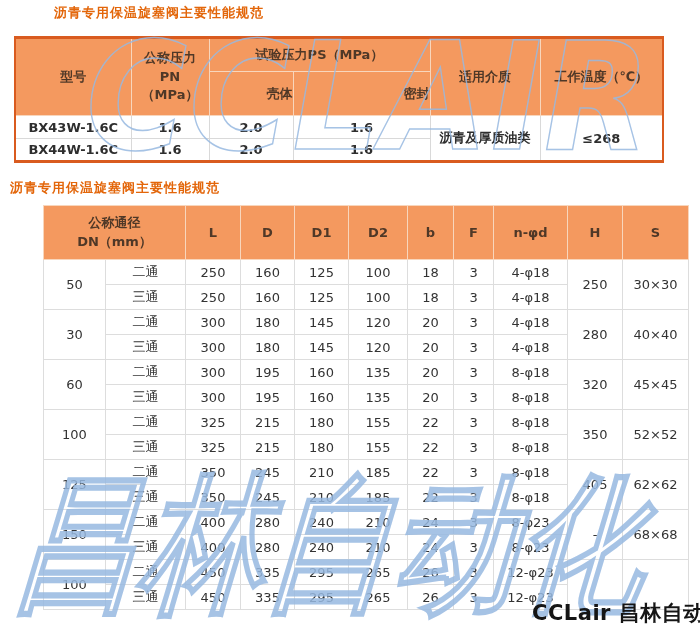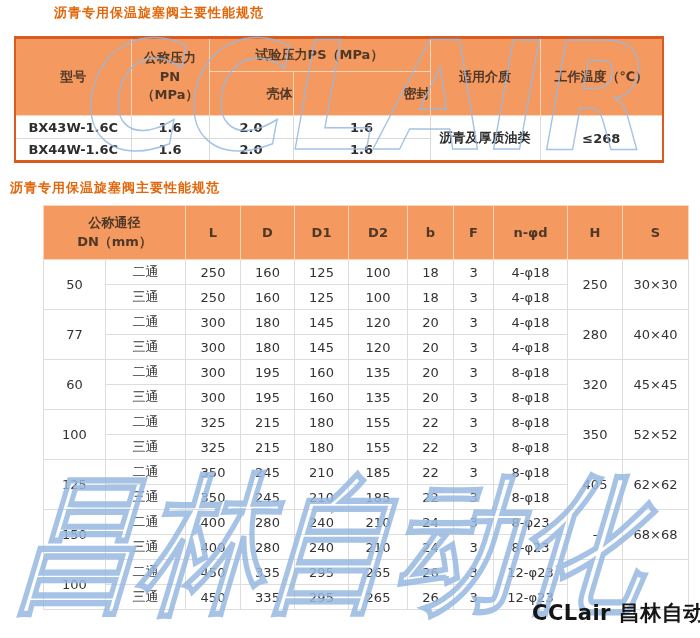--- a/index.html
+++ b/index.html
@@ -164,21 +164,21 @@
         <td>三通</td>
         <td>250</td>
         <td>160</td>
         <td>125</td>
         <td>100</td>
         <td>18</td>
         <td>3</td>
         <td>4-φ18</td>
       </tr>
       <tr>
-        <td rowspan="2" class="dn-cell">77</td>
+        <td rowspan="2" class="dn-cell">30</td>
         <td>二通</td>
         <td>300</td>
         <td>180</td>
         <td>145</td>
         <td>120</td>
         <td>20</td>
         <td>3</td>
         <td>4-φ18</td>
         <td rowspan="2">280</td>
         <td rowspan="2">40×40</td>

